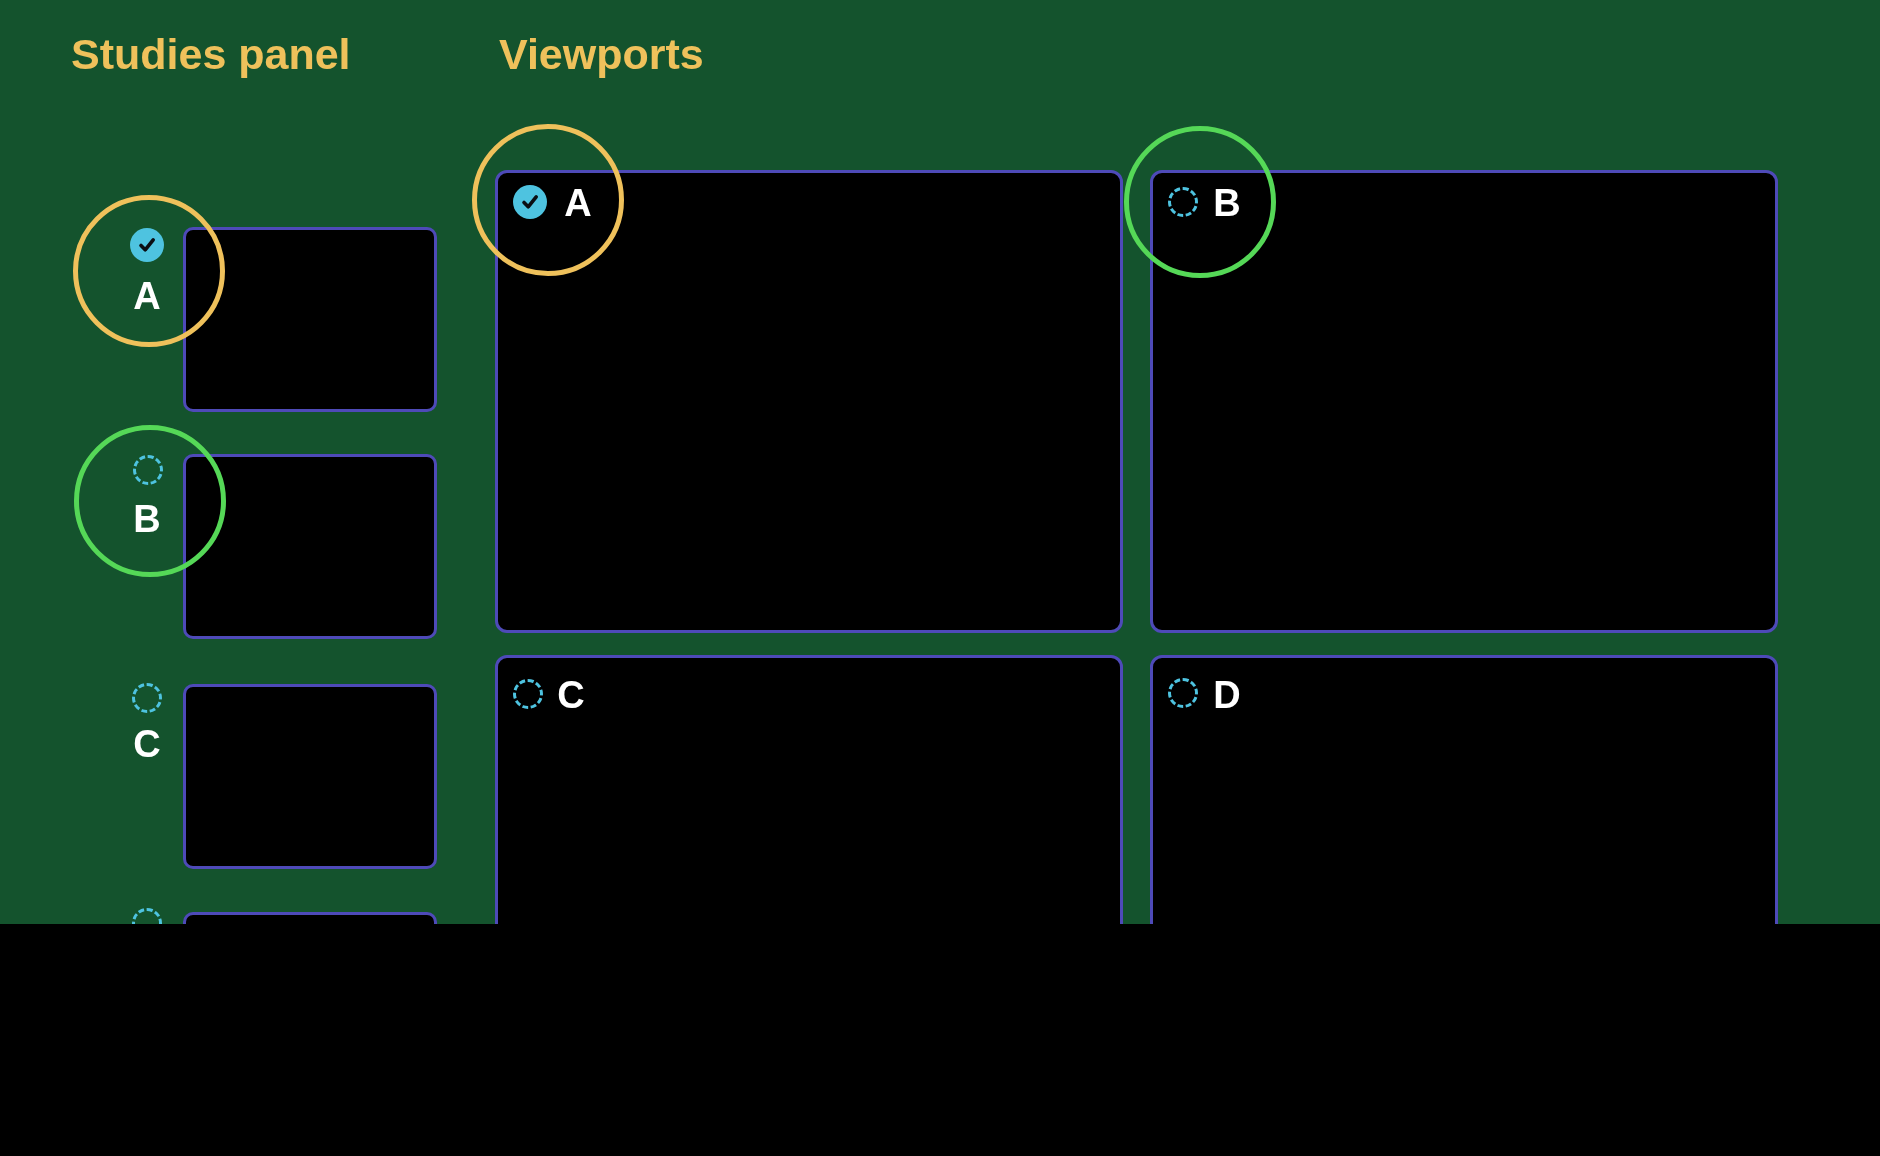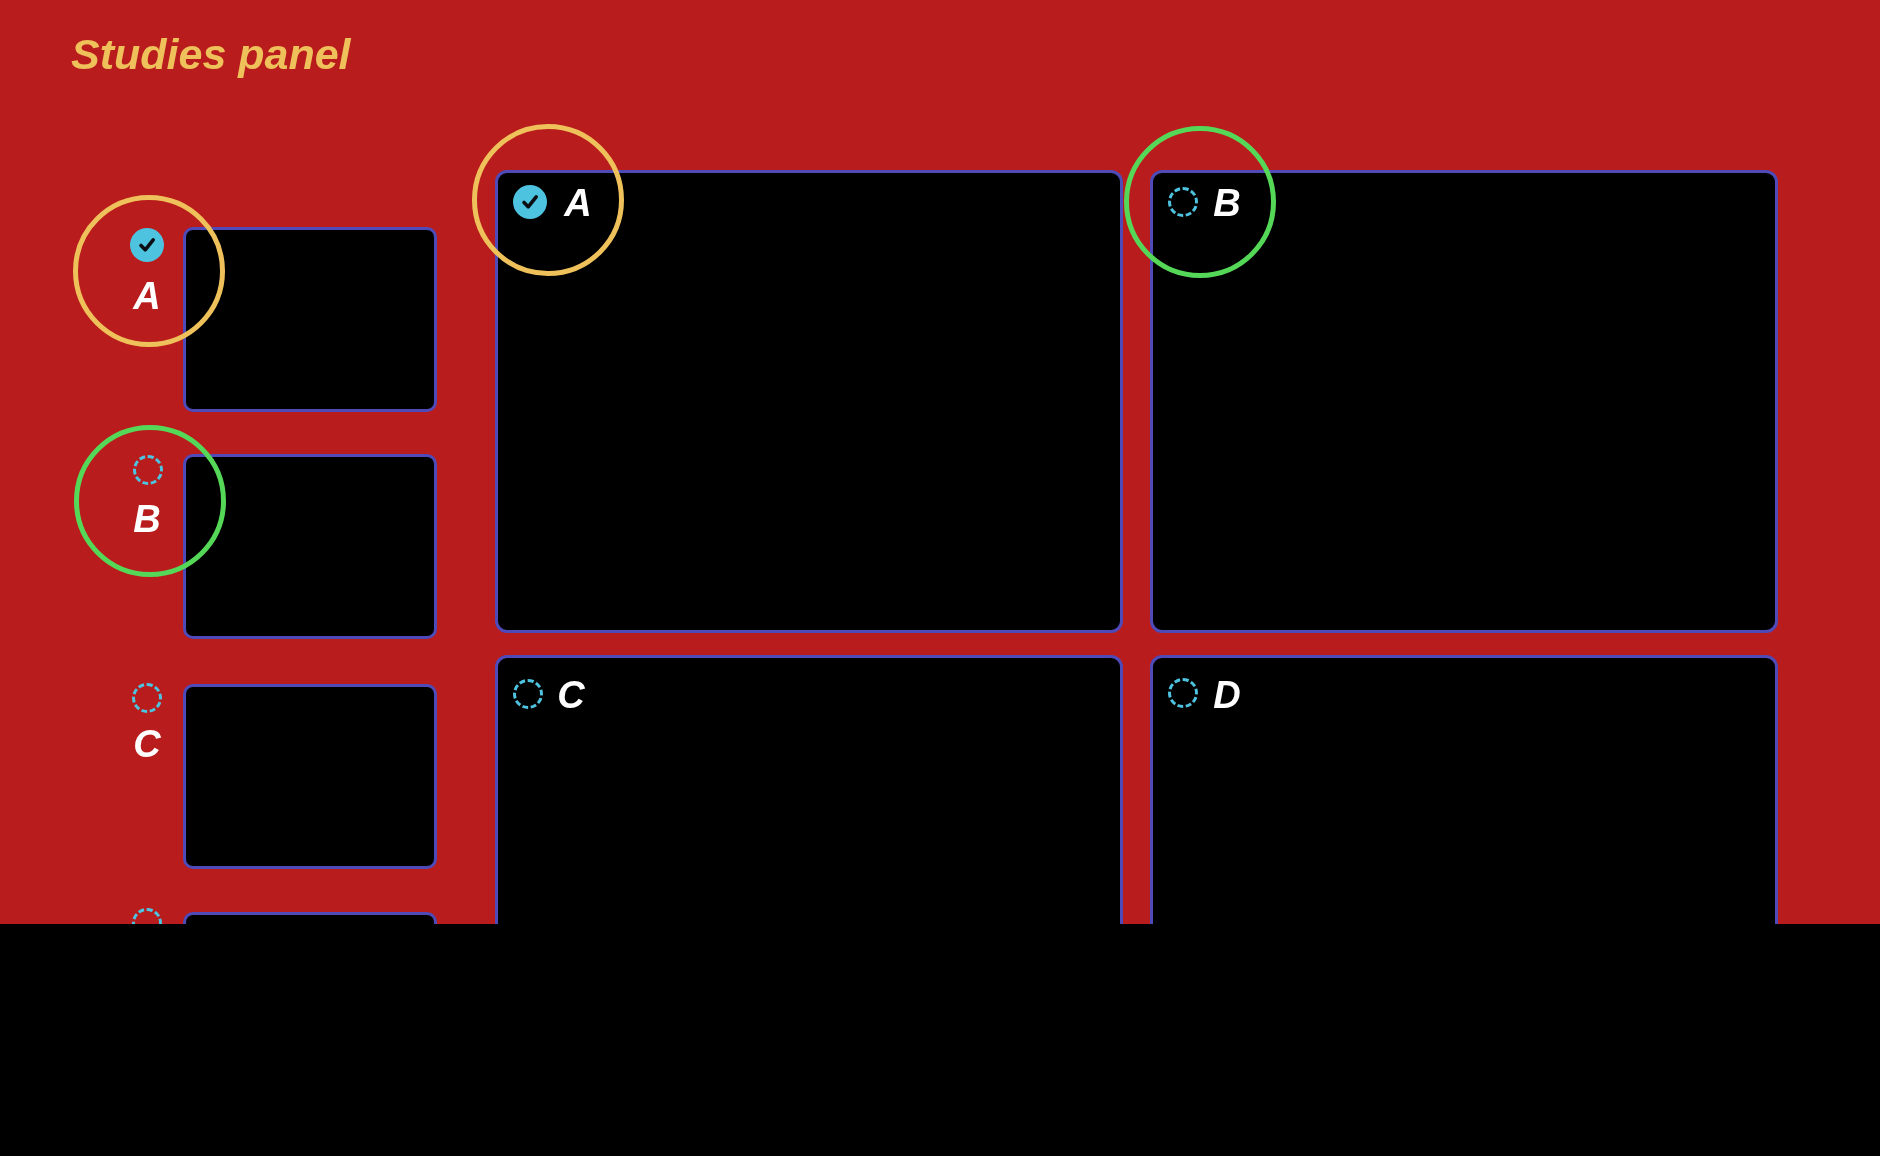--- a/index.html
+++ b/index.html
@@ -5,23 +5,22 @@
   html, body {
     margin: 0;
     padding: 0;
     background: #000000;
     font-family: "Liberation Sans", sans-serif;
   }
   .stage {
     position: relative;
     width: 1880px;
     height: 924px;
-    background: #b91c1c;
+    background: #14532d;
     overflow: hidden;
-    font-style: italic;
   }
   .title {
     position: absolute;
     color: #EFC15B;
     font-size: 43px;
     font-weight: 600;
     line-height: 43px;
     white-space: nowrap;
   }
   #studies-title { left: 71px; top: 33px; }
@@ -107,20 +106,21 @@
   #ring-s-b { left: 74px;   top: 425px; }
   #ring-v-a { left: 472px;  top: 124px; }
   #ring-v-b { left: 1124px; top: 126px; }
 </style>
 </head>
 <body>
 
 <div class="stage">
 
   <div class="title" id="studies-title">Studies panel</div>
+  <div class="title" id="viewports-title">Viewports</div>
 
   <div class="box thumb" id="thumb-a"></div>
   <div class="box thumb" id="thumb-b"></div>
   <div class="box thumb" id="thumb-c"></div>
   <div class="box thumb" id="thumb-d"></div>
 
   <div class="check-icon" id="icon-s-a">
     <svg width="24" height="24" viewBox="0 0 24 24" aria-hidden="true">
       <path d="M6 12.5l4.2 4.3 8-10" stroke="#0B0E13" stroke-width="3.6" fill="none" stroke-linecap="round" stroke-linejoin="round"></path>
     </svg>

